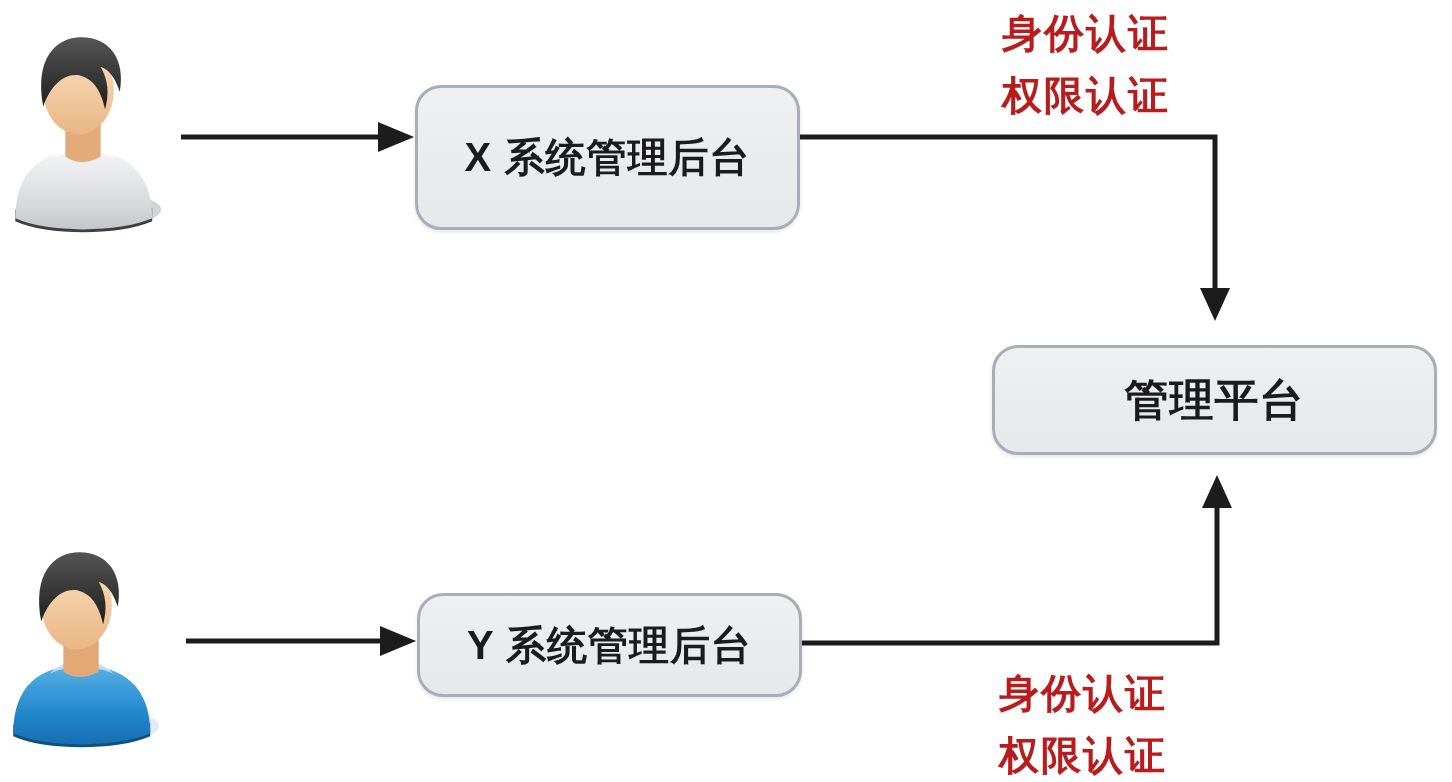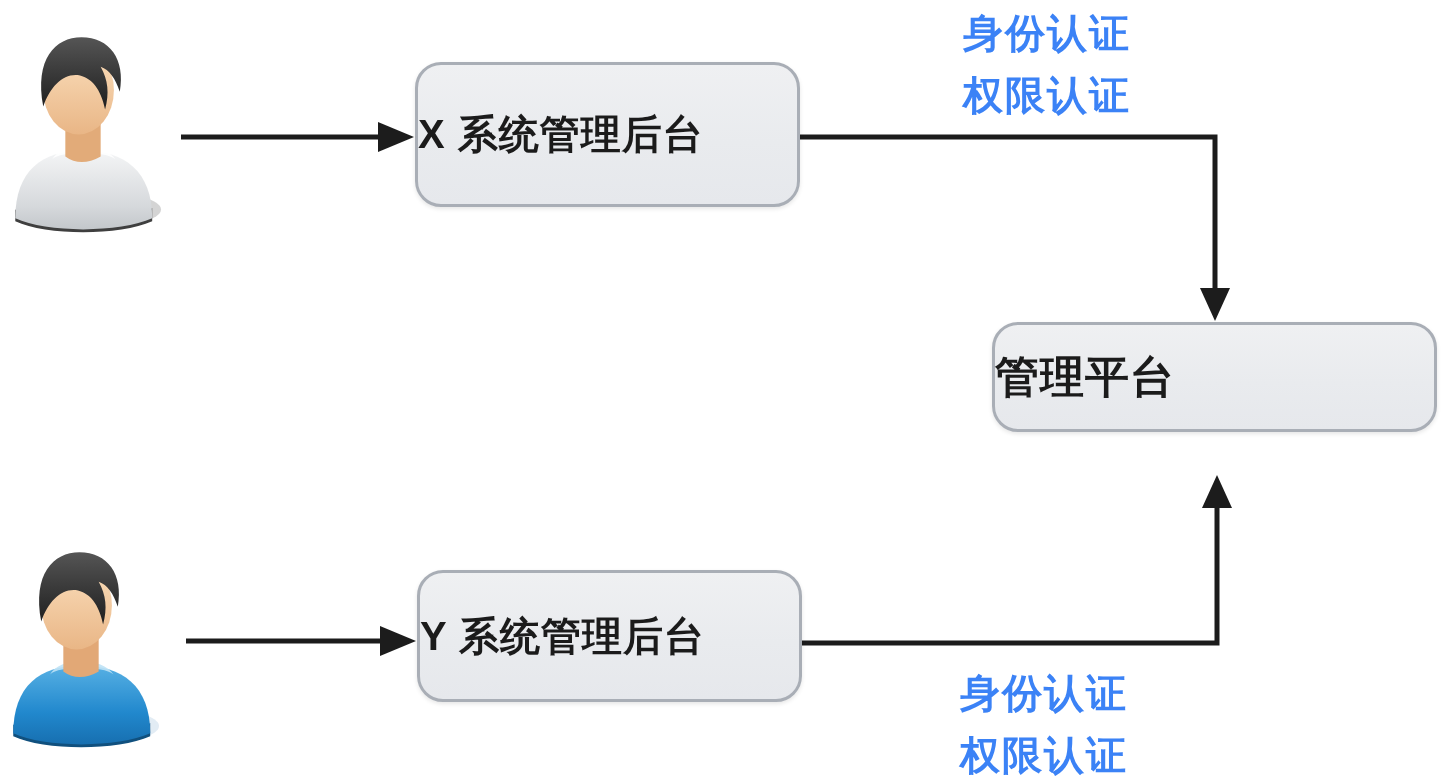--- a/index.html
+++ b/index.html
@@ -22,43 +22,45 @@
     height: 782px;
   }
   .node {
     position: absolute;
     box-sizing: border-box;
     background: linear-gradient(180deg, #eff0f2 0%, #e9ebee 55%, #e6e8ec 100%);
     border: 3px solid #a9aeb6;
     border-radius: 26px;
     display: flex;
     align-items: center;
-    justify-content: flex-start;
+    justify-content: center;
     box-shadow: 0 2px 4px rgba(0,0,0,0.10);
+    margin-top: 23px;
   }
   .node span {
     font-weight: 700;
     color: #1b1b1b;
     letter-spacing: 1px;
     white-space: nowrap;
   }
   .node-x { left: 415px; top: 62px;  width: 385px; height: 145px; }
-  .node-y { left: 417px; top: 570px; width: 385px; height: 132px; }
+  .node-y { left: 417px; top: 570px; width: 385px; height: 104px; }
   .node-platform { left: 992px; top: 322px; width: 445px; height: 110px; }
   .node-x span, .node-y span { font-size: 40px; }
   .node-platform span { font-size: 44px; }
 
   .edge-label {
     position: absolute;
     font-size: 40px;
     font-weight: 700;
-    color: #3b82f6;
+    color: #b91c1c;
     line-height: 62px;
     letter-spacing: 2px;
     white-space: nowrap;
+    margin-left: 39px;
   }
   .edge-label-top { left: 963px; top: 2px; }
   .edge-label-bottom { left: 960px; top: 662px; }
 
   .actor {
     position: absolute;
   }
   .actor-top { left: 2px; top: 24px; }
   .actor-bottom { left: 0px; top: 536px; }
 </style>

